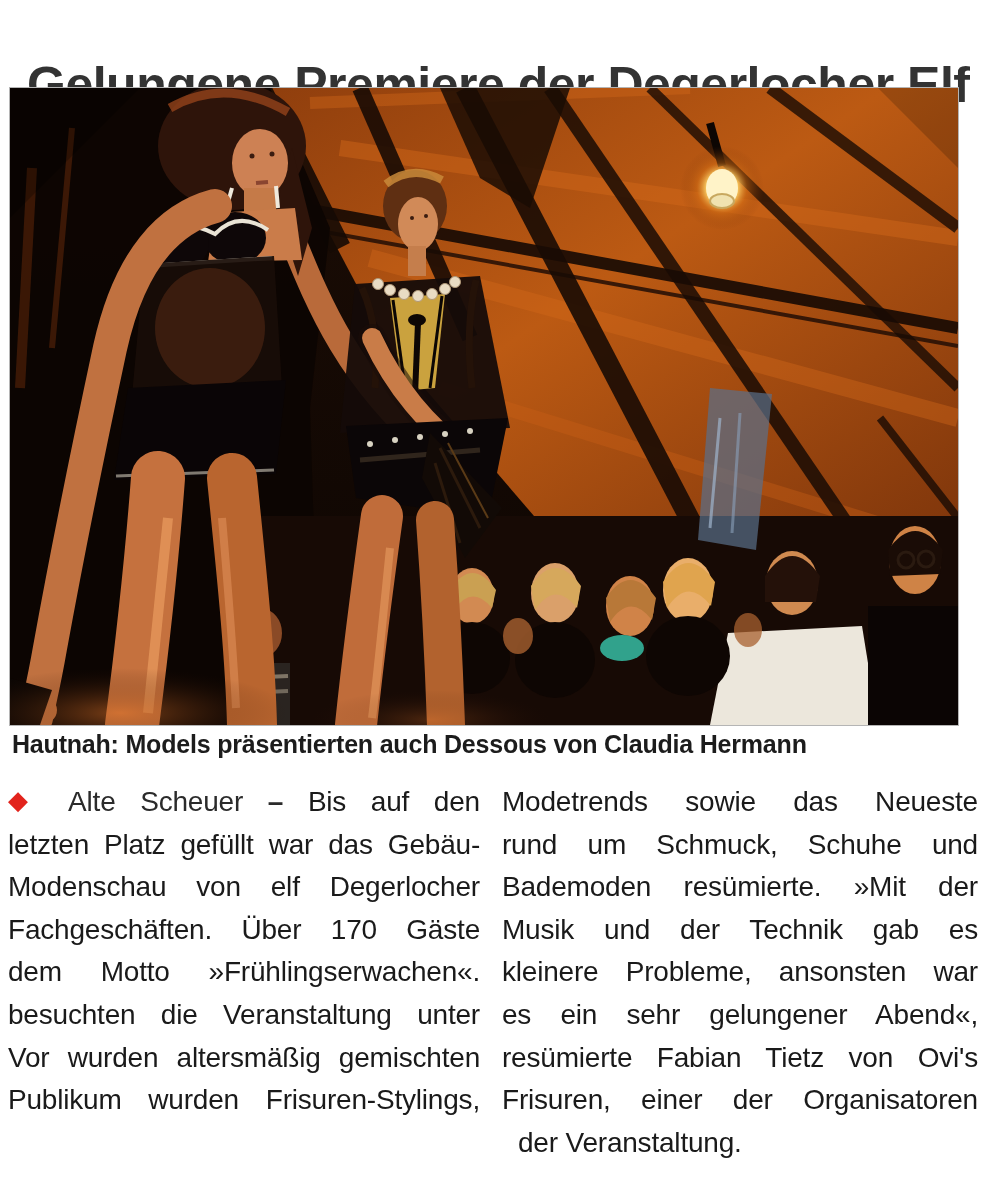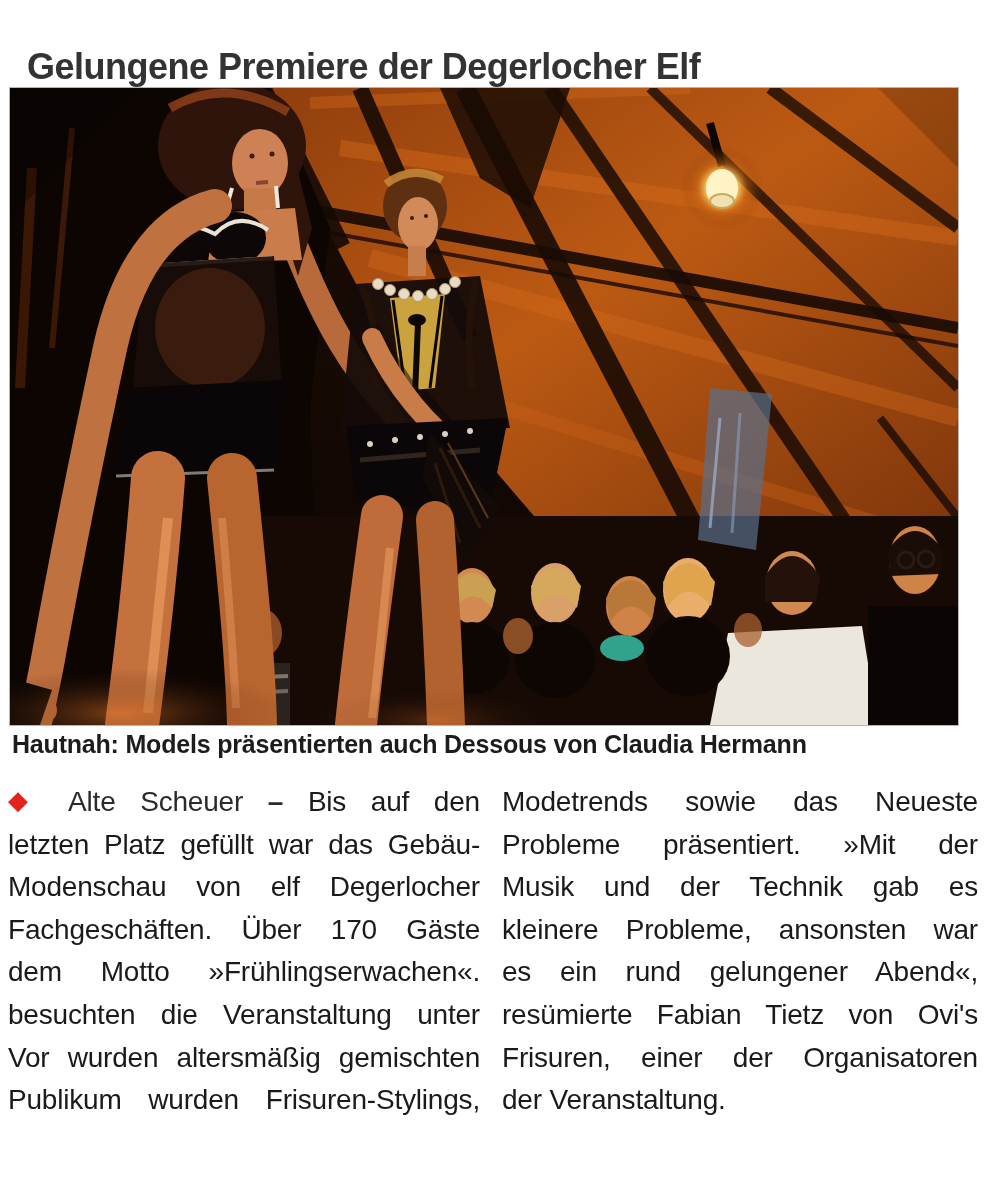--- a/index.html
+++ b/index.html
@@ -6,21 +6,21 @@
   body{
     width:985px;height:1200px;
     background:#ffffff;
     font-family:"Liberation Sans", sans-serif;
     position:relative;
     overflow:hidden;
     -webkit-font-smoothing:antialiased;
   }
   .headline{
     position:absolute;left:27px;top:22px;
-    font-size:36px;font-weight:bold;color:#333333;
+    font-size:50px;font-weight:bold;color:#333333;
     letter-spacing:-0.5px;white-space:nowrap;
   }
   .photo-frame{
     position:absolute;left:10px;top:88px;
     width:948px;height:637px;
     background:#120803;
     outline:1px solid #b5b5b5;
   }
   .photo-frame svg{display:block;width:100%;height:100%;}
   .caption{
@@ -32,21 +32,21 @@
     position:absolute;top:781px;
     font-size:28px;line-height:42.6px;color:#1a1a1a;
     letter-spacing:-0.2px;
   }
   .col1{left:8px;width:472px;}
   .col2{left:502px;width:476px;}
   .bline{
     text-align:justify;
     text-align-last:justify;
   }
-  .bline.lastline{text-align-last:left;}
+  .bline.lastline{text-align-last:left;margin-left:16px;}
   .diamond{
     color:#e2231c;font-size:26px;
     position:relative;top:-2px;
   }
   .leadin{font-weight:normal;color:#2b2b2b;}
   .leaddash{font-weight:bold;color:#2b2b2b;}
 </style>
 </head>
 <body>
 
@@ -244,20 +244,21 @@
   <div class="bline">Modenschau von elf Degerlocher</div>
   <div class="bline">Fachgeschäften. Über 170 Gäste</div>
   <div class="bline">dem Motto »Frühlingserwachen«.</div>
   <div class="bline">besuchten die Veranstaltung unter</div>
   <div class="bline">Vor wurden altersmäßig gemischten</div>
   <div class="bline">Publikum wurden Frisuren-Stylings,</div>
 </div>
 
 <div class="col col2">
   <div class="bline">Modetrends sowie das Neueste</div>
-  <div class="bline">Probleme präsentiert. »Mit der</div>
+  <div class="bline">rund um Schmuck, Schuhe und</div>
+  <div class="bline">Bademoden resümierte. »Mit der</div>
   <div class="bline">Musik und der Technik gab es</div>
   <div class="bline">kleinere Probleme, ansonsten war</div>
-  <div class="bline">es ein rund gelungener Abend«,</div>
+  <div class="bline">es ein sehr gelungener Abend«,</div>
   <div class="bline">resümierte Fabian Tietz von Ovi's</div>
   <div class="bline">Frisuren, einer der Organisatoren</div>
   <div class="bline lastline">der Veranstaltung.</div>
 </div>
 
 </body></html>

